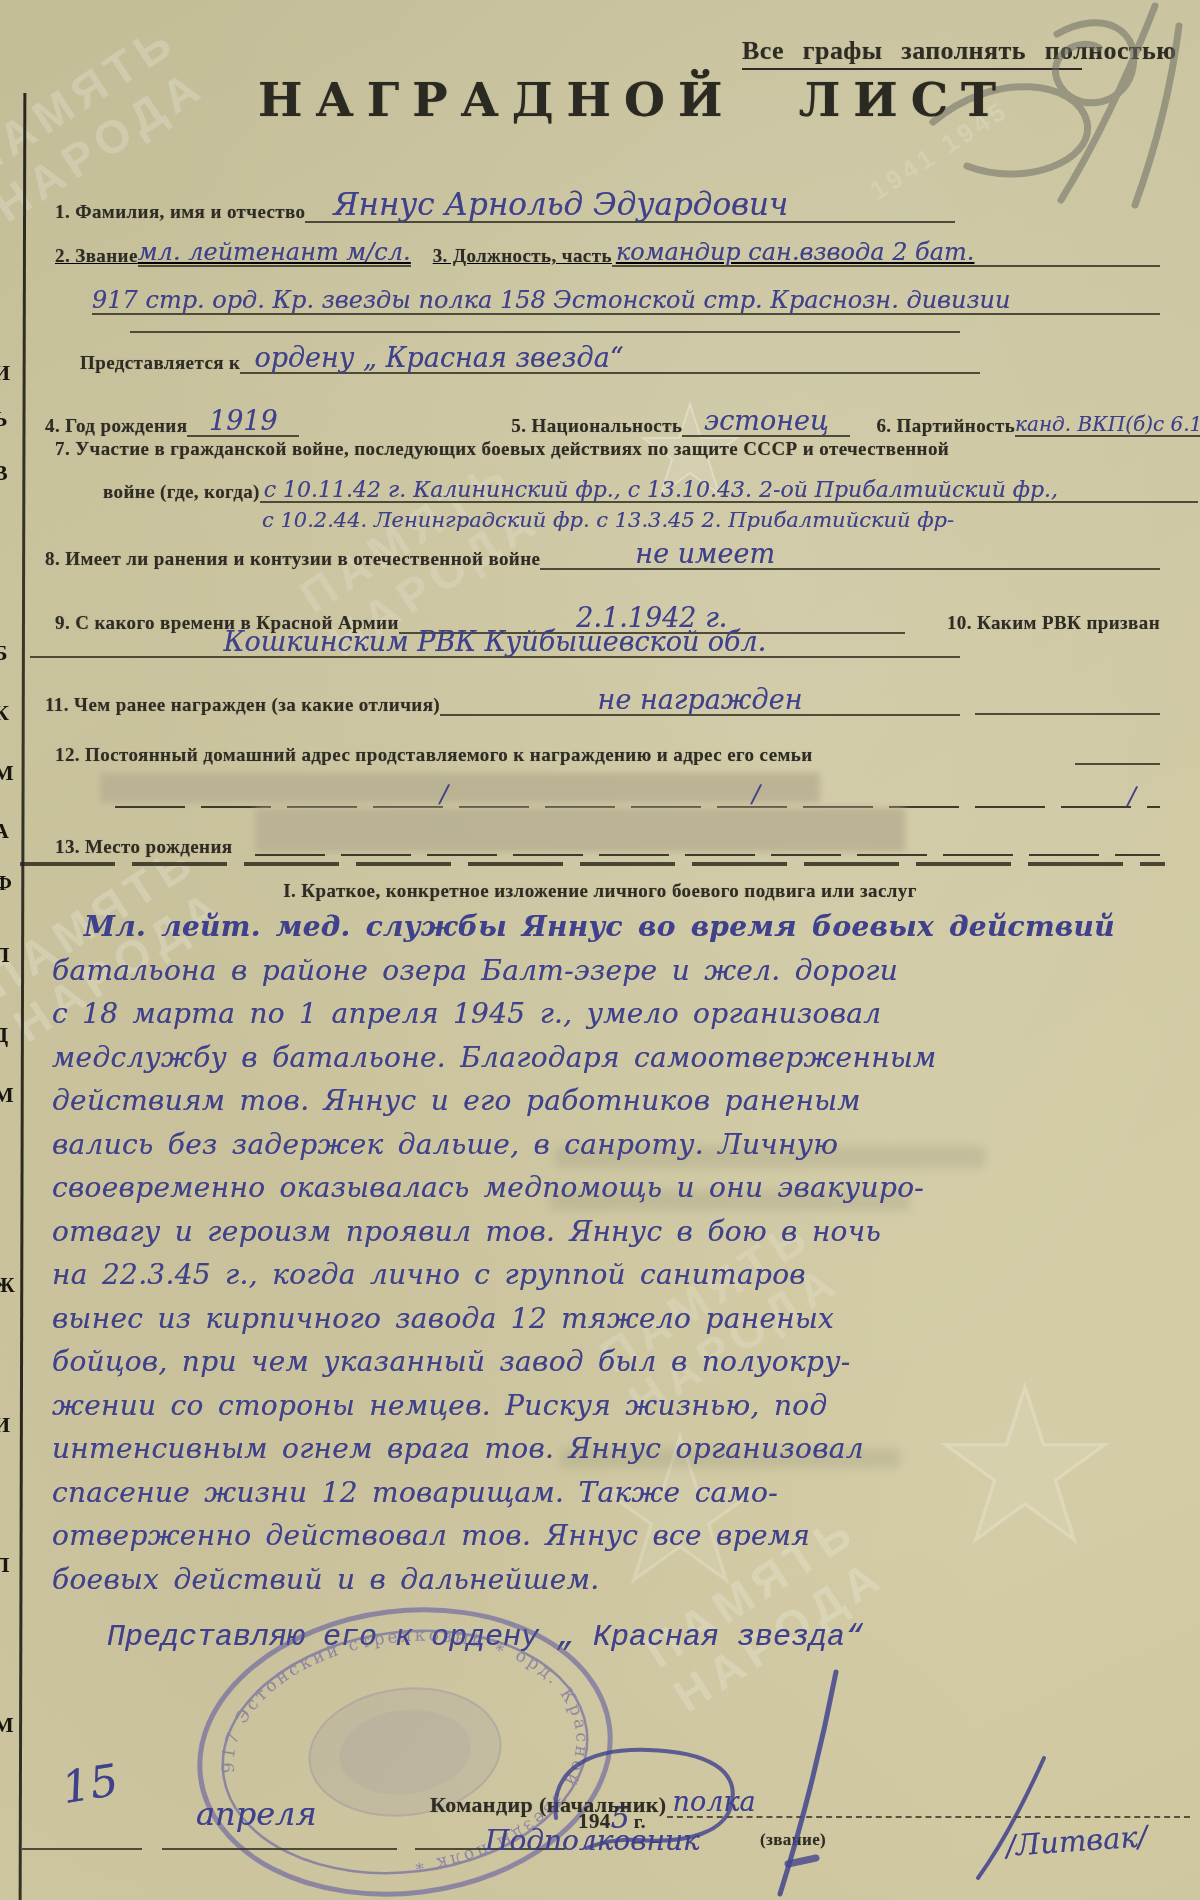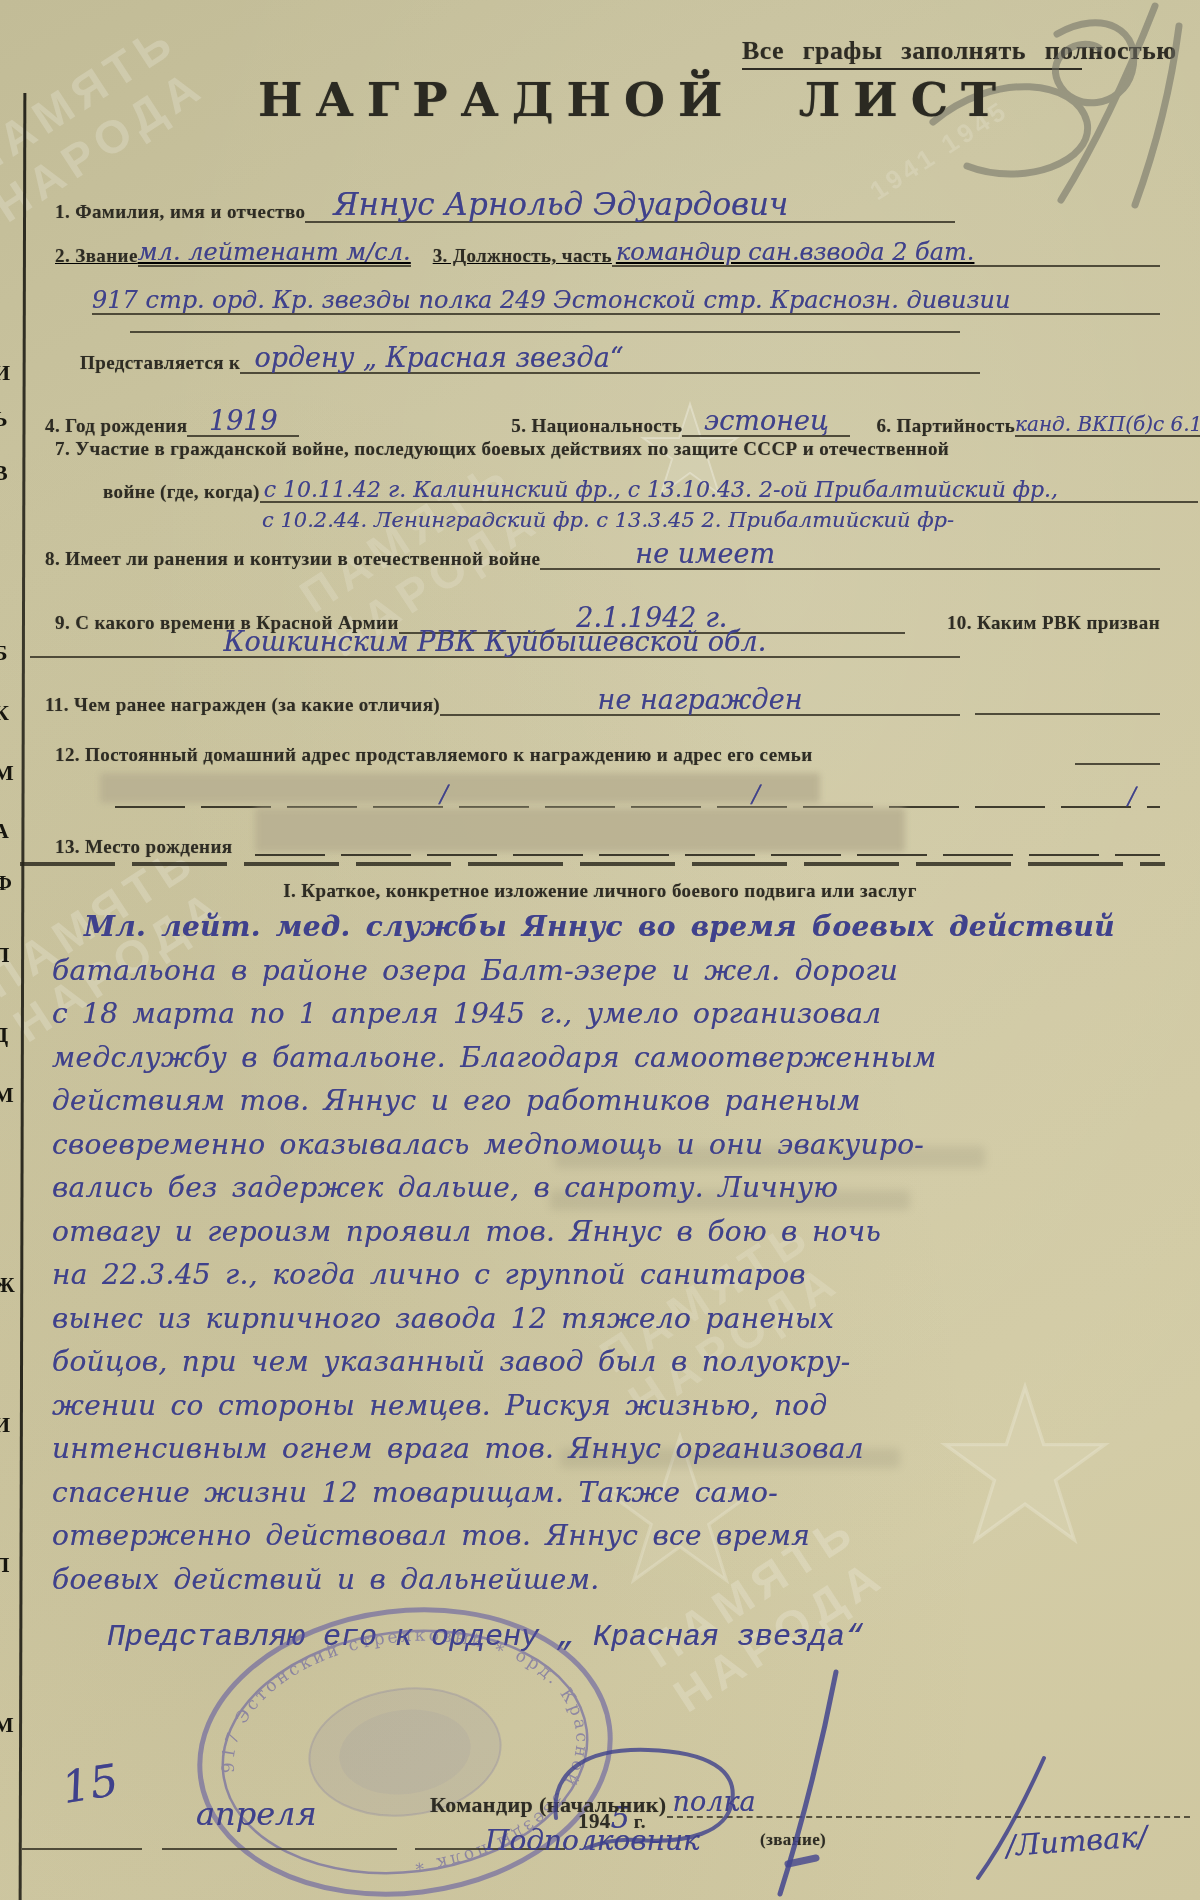--- a/index.html
+++ b/index.html
@@ -116,21 +116,21 @@
   </div>
 
   <div class="row" style="left:55px;top:240px;width:1105px;text-decoration:underline;">
     <span class="pr">2. Звание</span>
     <span class="fill hw hw-md w-fix" style="flex-basis:228px;">мл. лейтенант м/сл.</span>
     <span class="pr" style="margin-left:22px;">3. Должность, часть</span>
     <span class="fill left hw hw-md" style="padding-left:4px;">командир сан.взвода 2 бат.</span>
   </div>
 
   <div class="row" style="left:92px;top:288px;width:1068px;">
-    <span class="fill left hw hw-md">917 стр. орд. Кр. звезды полка 249 Эстонской стр. Краснозн. дивизии</span>
+    <span class="fill left hw hw-md">917 стр. орд. Кр. звезды полка 158 Эстонской стр. Краснозн. дивизии</span>
   </div>
   <div class="uline" style="left:130px;top:331px;width:830px;"></div>
 
   <div class="row" style="left:80px;top:344px;width:900px;">
     <span class="pr">Представляется к</span>
     <span class="fill left hw hw-lg" style="padding-left:14px;">ордену „ Красная звезда“</span>
   </div>
 
   <div class="row" style="left:45px;top:396px;width:1150px;">
     <span class="pr">4. Год рождения</span>
@@ -187,22 +187,22 @@
   <div class="ghost" style="left:560px;top:1448px;width:340px;height:20px;"></div>
 
   <div class="pr" style="position:absolute;left:60px;top:880px;width:1080px;text-align:center;">I. Краткое, конкретное изложение личного боевого подвига или заслуг</div>
 
   <div class="cite hw">
     <div>Мл. лейт. мед. службы Яннус во время боевых действий</div>
     <div>батальона в районе озера Балт-эзере и жел. дороги</div>
     <div>с 18 марта по 1 апреля 1945 г., умело организовал</div>
     <div>медслужбу в батальоне. Благодаря самоотверженным</div>
     <div>действиям тов. Яннус и его работников раненым</div>
+    <div>вались без задержек дальше, в санроту. Личную</div>
     <div>своевременно оказывалась медпомощь и они эвакуиро-</div>
-    <div>вались без задержек дальше, в санроту. Личную</div>
     <div>отвагу и героизм проявил тов. Яннус в бою в ночь</div>
     <div>на 22.3.45 г., когда лично с группой санитаров</div>
     <div>вынес из кирпичного завода 12 тяжело раненых</div>
     <div>бойцов, при чем указанный завод был в полуокру-</div>
     <div>жении со стороны немцев. Рискуя жизнью, под</div>
     <div>интенсивным огнем врага тов. Яннус организовал</div>
     <div>спасение жизни 12 товарищам. Также само-</div>
     <div>отверженно действовал тов. Яннус все время</div>
     <div>боевых действий и в дальнейшем.</div>
   </div>

